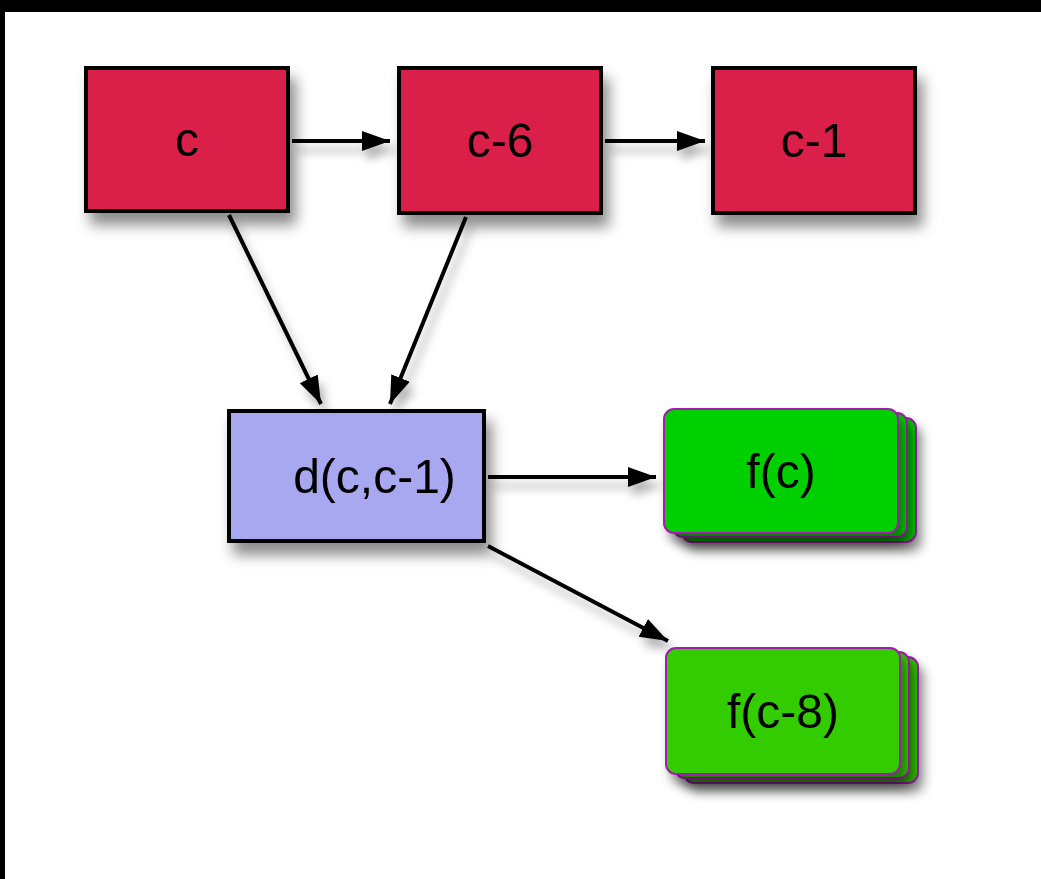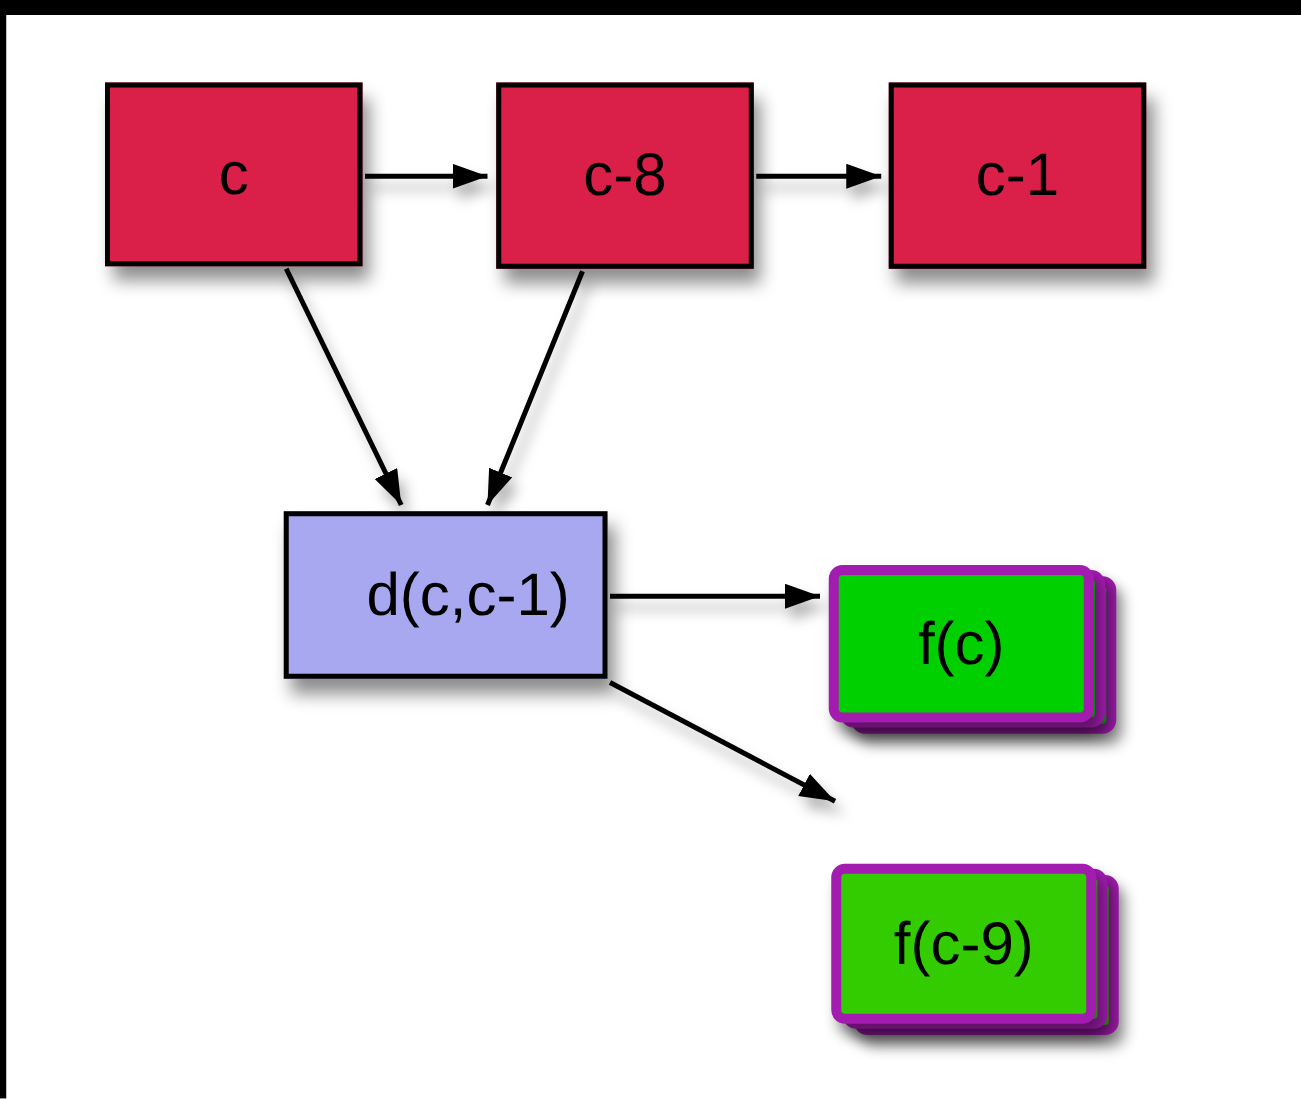--- a/index.html
+++ b/index.html
@@ -59,25 +59,24 @@
   .node-d   { left: 227px; top: 409px; width: 259px; height: 134px; padding-left: 36px; }
   .stack {
     position: absolute;
     z-index: 2;
   }
   .stack-fc  { left: 663px; top: 408px; width: 254px; height: 135px; }
   .stack-fc1 { left: 665px; top: 647px; width: 254px; height: 138px; }
   .card {
     position: absolute;
     box-sizing: border-box;
-    width: 212px; height: 126px;
-    border: 8px solid #a21caf;
+    width: 236px; height: 126px;
+    border: 2px solid #a21caf;
     border-radius: 11px;
     box-shadow: 5px 9px 11px rgba(0,0,0,0.40);
-    margin-top: 44px;
   }
   .stack-fc1 .card { height: 128px; }
   .card.layer-3 { left: 18px; top: 9px; }
   .card.layer-2 { left: 9px;  top: 4px; }
   .card.layer-1 {
     left: 0; top: 0;
     display: flex;
     align-items: center;
     justify-content: center;
     font-size: 48px;
@@ -105,21 +104,21 @@
     <line x1="466" y1="217" x2="390" y2="404" marker-end="url(#arrow)"></line>
     <line x1="488" y1="477" x2="656" y2="477" marker-end="url(#arrow)"></line>
     <line x1="488" y1="546" x2="668" y2="641" marker-end="url(#arrow)"></line>
   </svg>
 
   <div class="node node-c" style="background:#DA1F48">
     <span class="label">c</span>
   </div>
 
   <div class="node node-c1" style="background:#DA1F48">
-    <span class="label">c-8</span>
+    <span class="label">c-6</span>
   </div>
 
   <div class="node node-c2" style="background:#DA1F48">
     <span class="label">c-1</span>
   </div>
 
   <div class="node node-d" style="background:#A8A8F0">
     <span class="label">d(c,c-1)</span>
   </div>
 
@@ -128,17 +127,17 @@
     <div class="card layer-2" style="background:#00D000"></div>
     <div class="card layer-1" style="background:#00D000">
       <span class="label">f(c)</span>
     </div>
   </div>
 
   <div class="stack stack-fc1">
     <div class="card layer-3" style="background:#33CC00"></div>
     <div class="card layer-2" style="background:#33CC00"></div>
     <div class="card layer-1" style="background:#33CC00">
-      <span class="label">f(c-9)</span>
+      <span class="label">f(c-8)</span>
     </div>
   </div>
 
 </div>
 
 </body></html>

